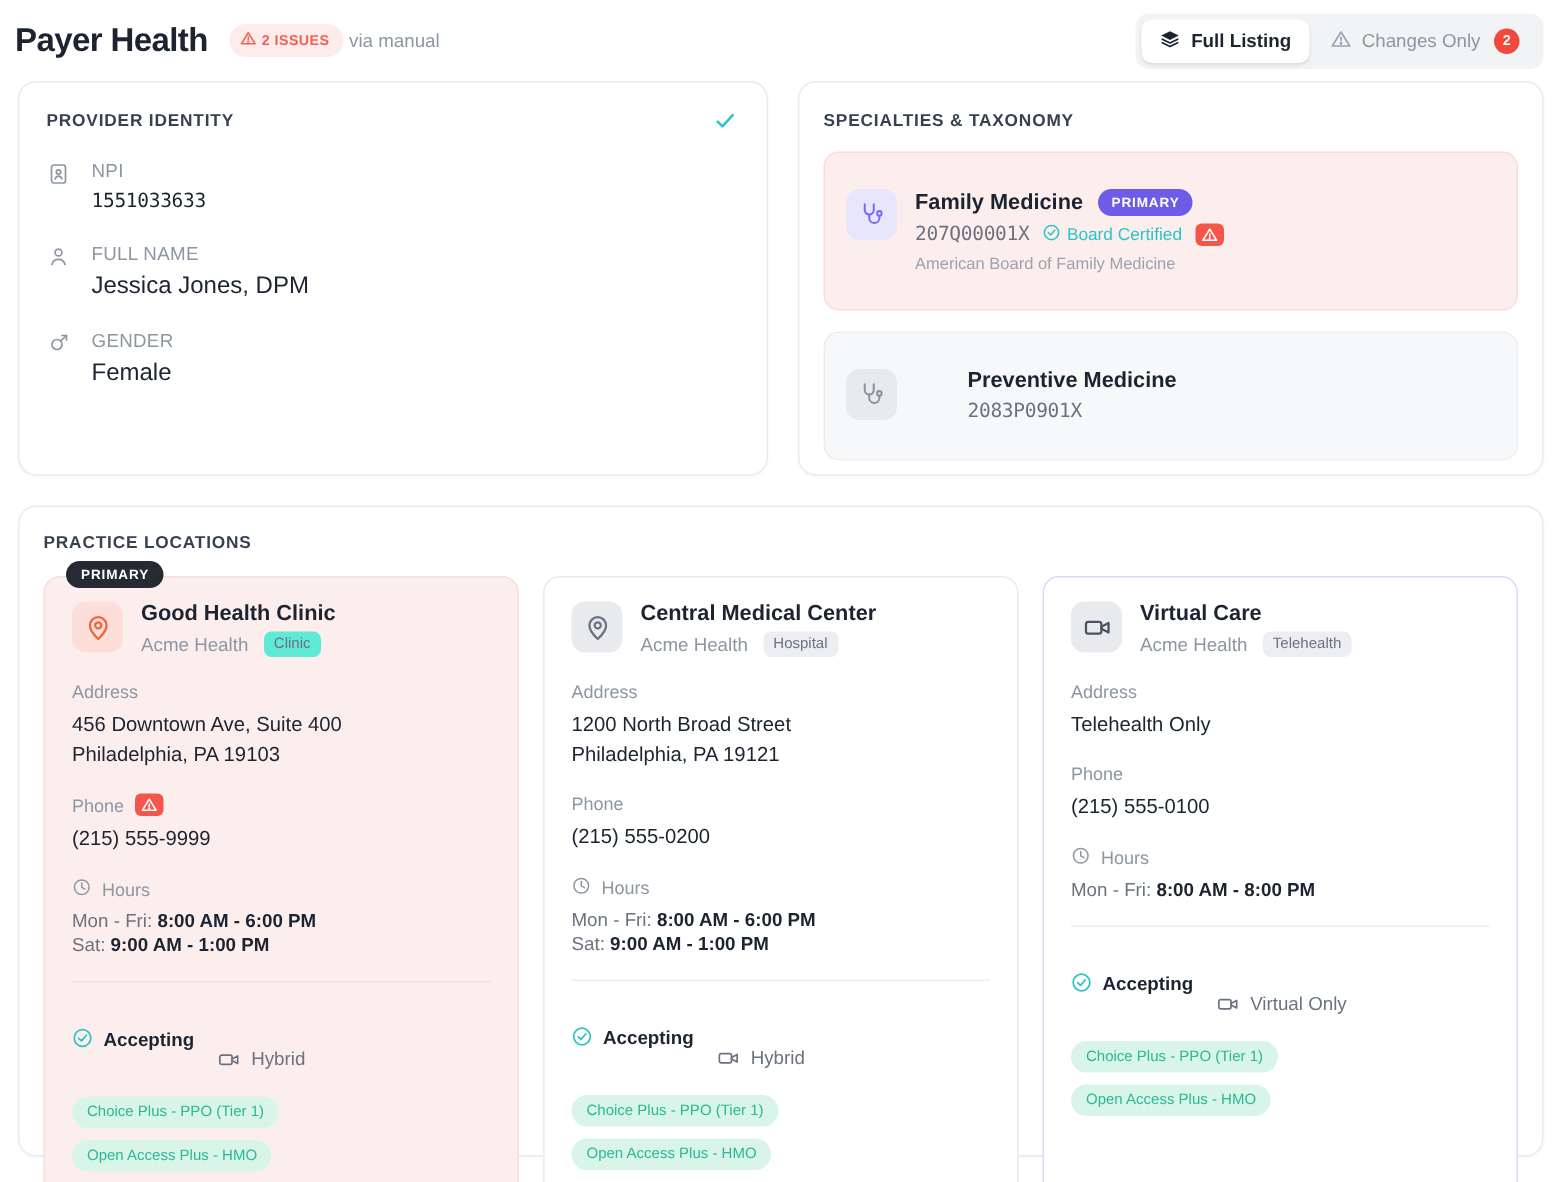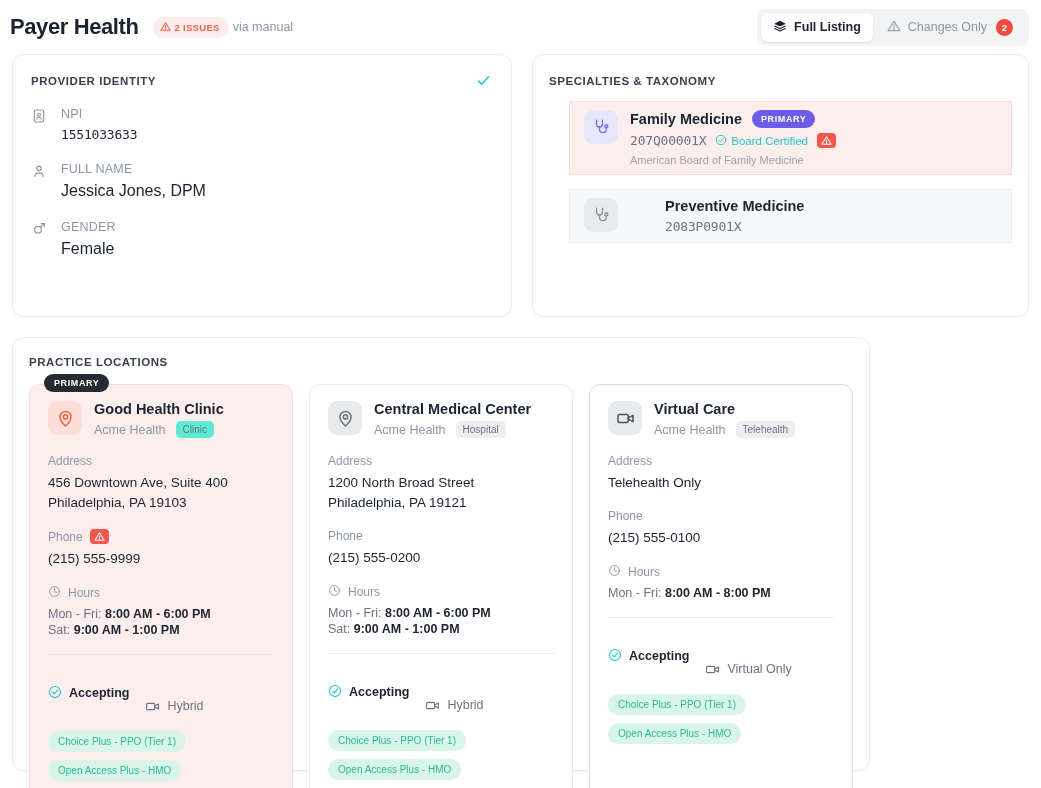--- a/index.html
+++ b/index.html
@@ -84,23 +84,22 @@
     font-size: 12.5px; color: #8d96a3; letter-spacing: .2px;
   }
   .field-value {
     font-size: 16px; color: #1b2430; margin-top: 6px;
   }
   .mono { font-family: "DejaVu Sans Mono", monospace; font-size: 13px; letter-spacing: -0.2px; }
 
   
   .spec-item {
     display: flex; gap: 12px; align-items: flex-start;
-    border-radius: 0; padding: 8px 14px;
+    border-radius: 10px; padding: 24px 14px;
     margin-top: 14px;
-    margin-left: 20px;
   }
   .spec-item.flagged { background: #fdeeee; border: 1px solid #fadcdc; }
   .spec-item.plain   { background: #f7f8f9; border: 1px solid #eceef1; gap: 47px; }
   .spec-tile {
     width: 34px; height: 34px; border-radius: 9px; flex: none;
     display: flex; align-items: center; justify-content: center;
   }
   .spec-tile.purple { background: #e8e6fc; }
   .spec-tile.grey   { background: #e8eaee; }
   .spec-name-row { display: flex; align-items: center; gap: 10px; }
@@ -123,21 +122,21 @@
     background: #f4574a; border-radius: 4px;
     width: 19px; height: 15px;
   }
   .spec-board {
     font-size: 11px; color: #9aa2ae; margin-top: 6px;
   }
 
   
   .card-locations {
     margin: 20px 12px 0 12px;
-    width: 858px; height: 434px;
+    width: 1017px; height: 434px;
     padding: 18px 16px;
     position: relative;
   }
   .loc-grid {
     display: flex; gap: 16px; margin-top: 16px;
   }
   .loc-card {
     width: 320px; border-radius: 11px;
     padding: 16px 18px 18px 18px;
     position: relative;

